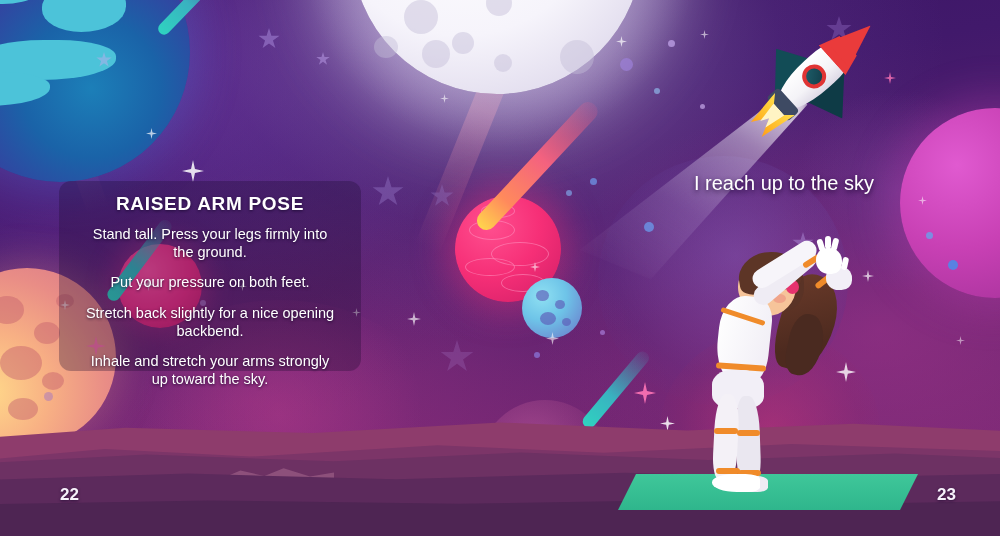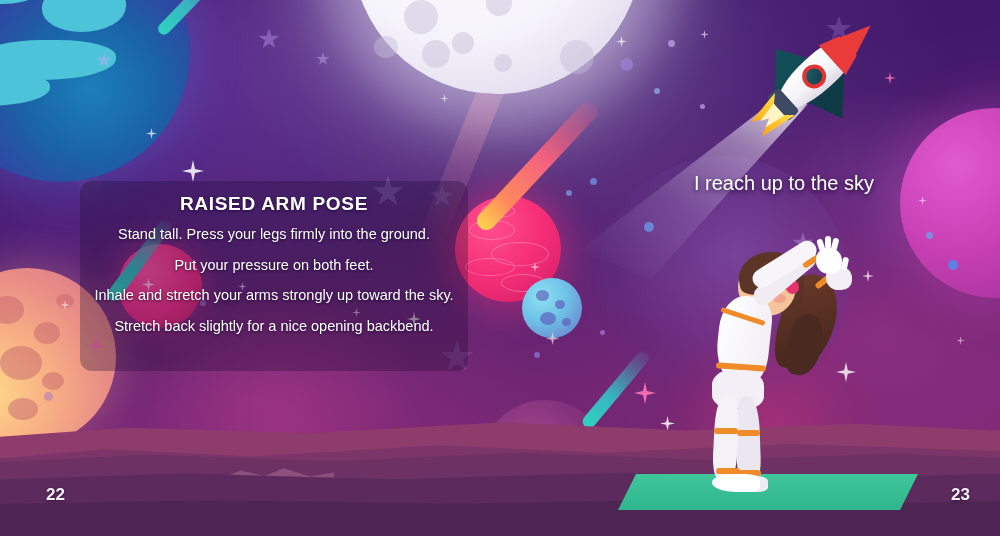--- a/index.html
+++ b/index.html
@@ -162,39 +162,39 @@
   #g-legL{position:absolute;left:14px;top:142px;width:24px;height:86px;background:#f4f1f7;
     border-radius:40% 40% 30% 30%;transform:rotate(3deg);}
   #g-legR{position:absolute;left:36px;top:144px;width:24px;height:88px;background:#eae7f0;
     border-radius:40% 40% 30% 30%;transform:rotate(-2deg);}
   #g-shoe{position:absolute;left:12px;top:222px;width:48px;height:18px;background:#ffffff;
     border-radius:46% 30% 26% 52%;}
   #g-shoe2{position:absolute;left:30px;top:224px;width:38px;height:16px;background:#eeebf4;
     border-radius:40% 32% 28% 48%;}
 
   
-  #panel{position:absolute;left:80px;top:181px;width:388px;height:190px;border-radius:12px;
+  #panel{position:absolute;left:59px;top:181px;width:302px;height:190px;border-radius:12px;
     background:rgba(28,10,48,0.30);}
   #panel-inner{position:relative;width:100%;height:100%;padding:12px 14px 0;text-align:center;}
   #pose-title{margin:0 0 11px;font-size:19px;font-weight:bold;letter-spacing:.7px;color:#ffffff;
     text-shadow:0 1px 3px rgba(20,5,40,0.75);}
-  .pose-line{margin:0 0 13px;font-size:14.5px;line-height:1.22;color:#ffffff;
+  .pose-line{margin:0 12px 13px;font-size:14.5px;line-height:1.22;color:#ffffff;
     text-shadow:0 1px 3px rgba(20,5,40,0.8);}
   .pose-line:last-child{margin-bottom:0;}
 
   
   #poem{position:absolute;left:586px;top:172px;width:396px;text-align:center;}
   #poem-l1{font-size:20px;color:#ffffff;margin-bottom:17px;text-shadow:0 2px 5px rgba(25,5,45,0.85);}
   #poem-l2{font-size:20px;color:#ffffff;text-shadow:0 2px 5px rgba(25,5,45,0.85);}
 
   
   .pageno{position:absolute;bottom:31px;font-size:17px;font-weight:bold;color:#f7f2fb;
     text-shadow:0 1px 3px rgba(30,8,50,0.7);}
-  #pageno-left{left:46px;}
-  #pageno-right{right:30px;}
+  #pageno-left{left:60px;}
+  #pageno-right{right:44px;}
 </style>
 </head>
 <body>
 
 <div class="page">
 
   <div id="moonglow" class="glow"></div>
   <div id="beam-a"></div>
   <div id="beam-b"></div>
 
@@ -375,22 +375,22 @@
     <div class="trim" style="left:38px;top:218px;width:23px;height:6px;"></div>
     <div id="g-shoe2"></div>
     <div id="g-shoe"></div>
   </div>
 
   <div id="panel">
     <div id="panel-inner">
       <h1 id="pose-title">RAISED ARM POSE</h1>
       <p class="pose-line">Stand tall. Press your legs firmly into the ground.</p>
       <p class="pose-line">Put your pressure on both feet.</p>
+      <p class="pose-line">Stretch back slightly for a nice opening backbend.</p>
       <p class="pose-line">Inhale and stretch your arms strongly up toward the sky.</p>
-      <p class="pose-line">Stretch back slightly for a nice opening backbend.</p>
     </div>
   </div>
 
   <div id="poem">
     <div id="poem-l1">I reach up to the sky</div>
   </div>
 
   <div class="pageno" id="pageno-left">22</div>
   <div class="pageno" id="pageno-right">23</div>
 

